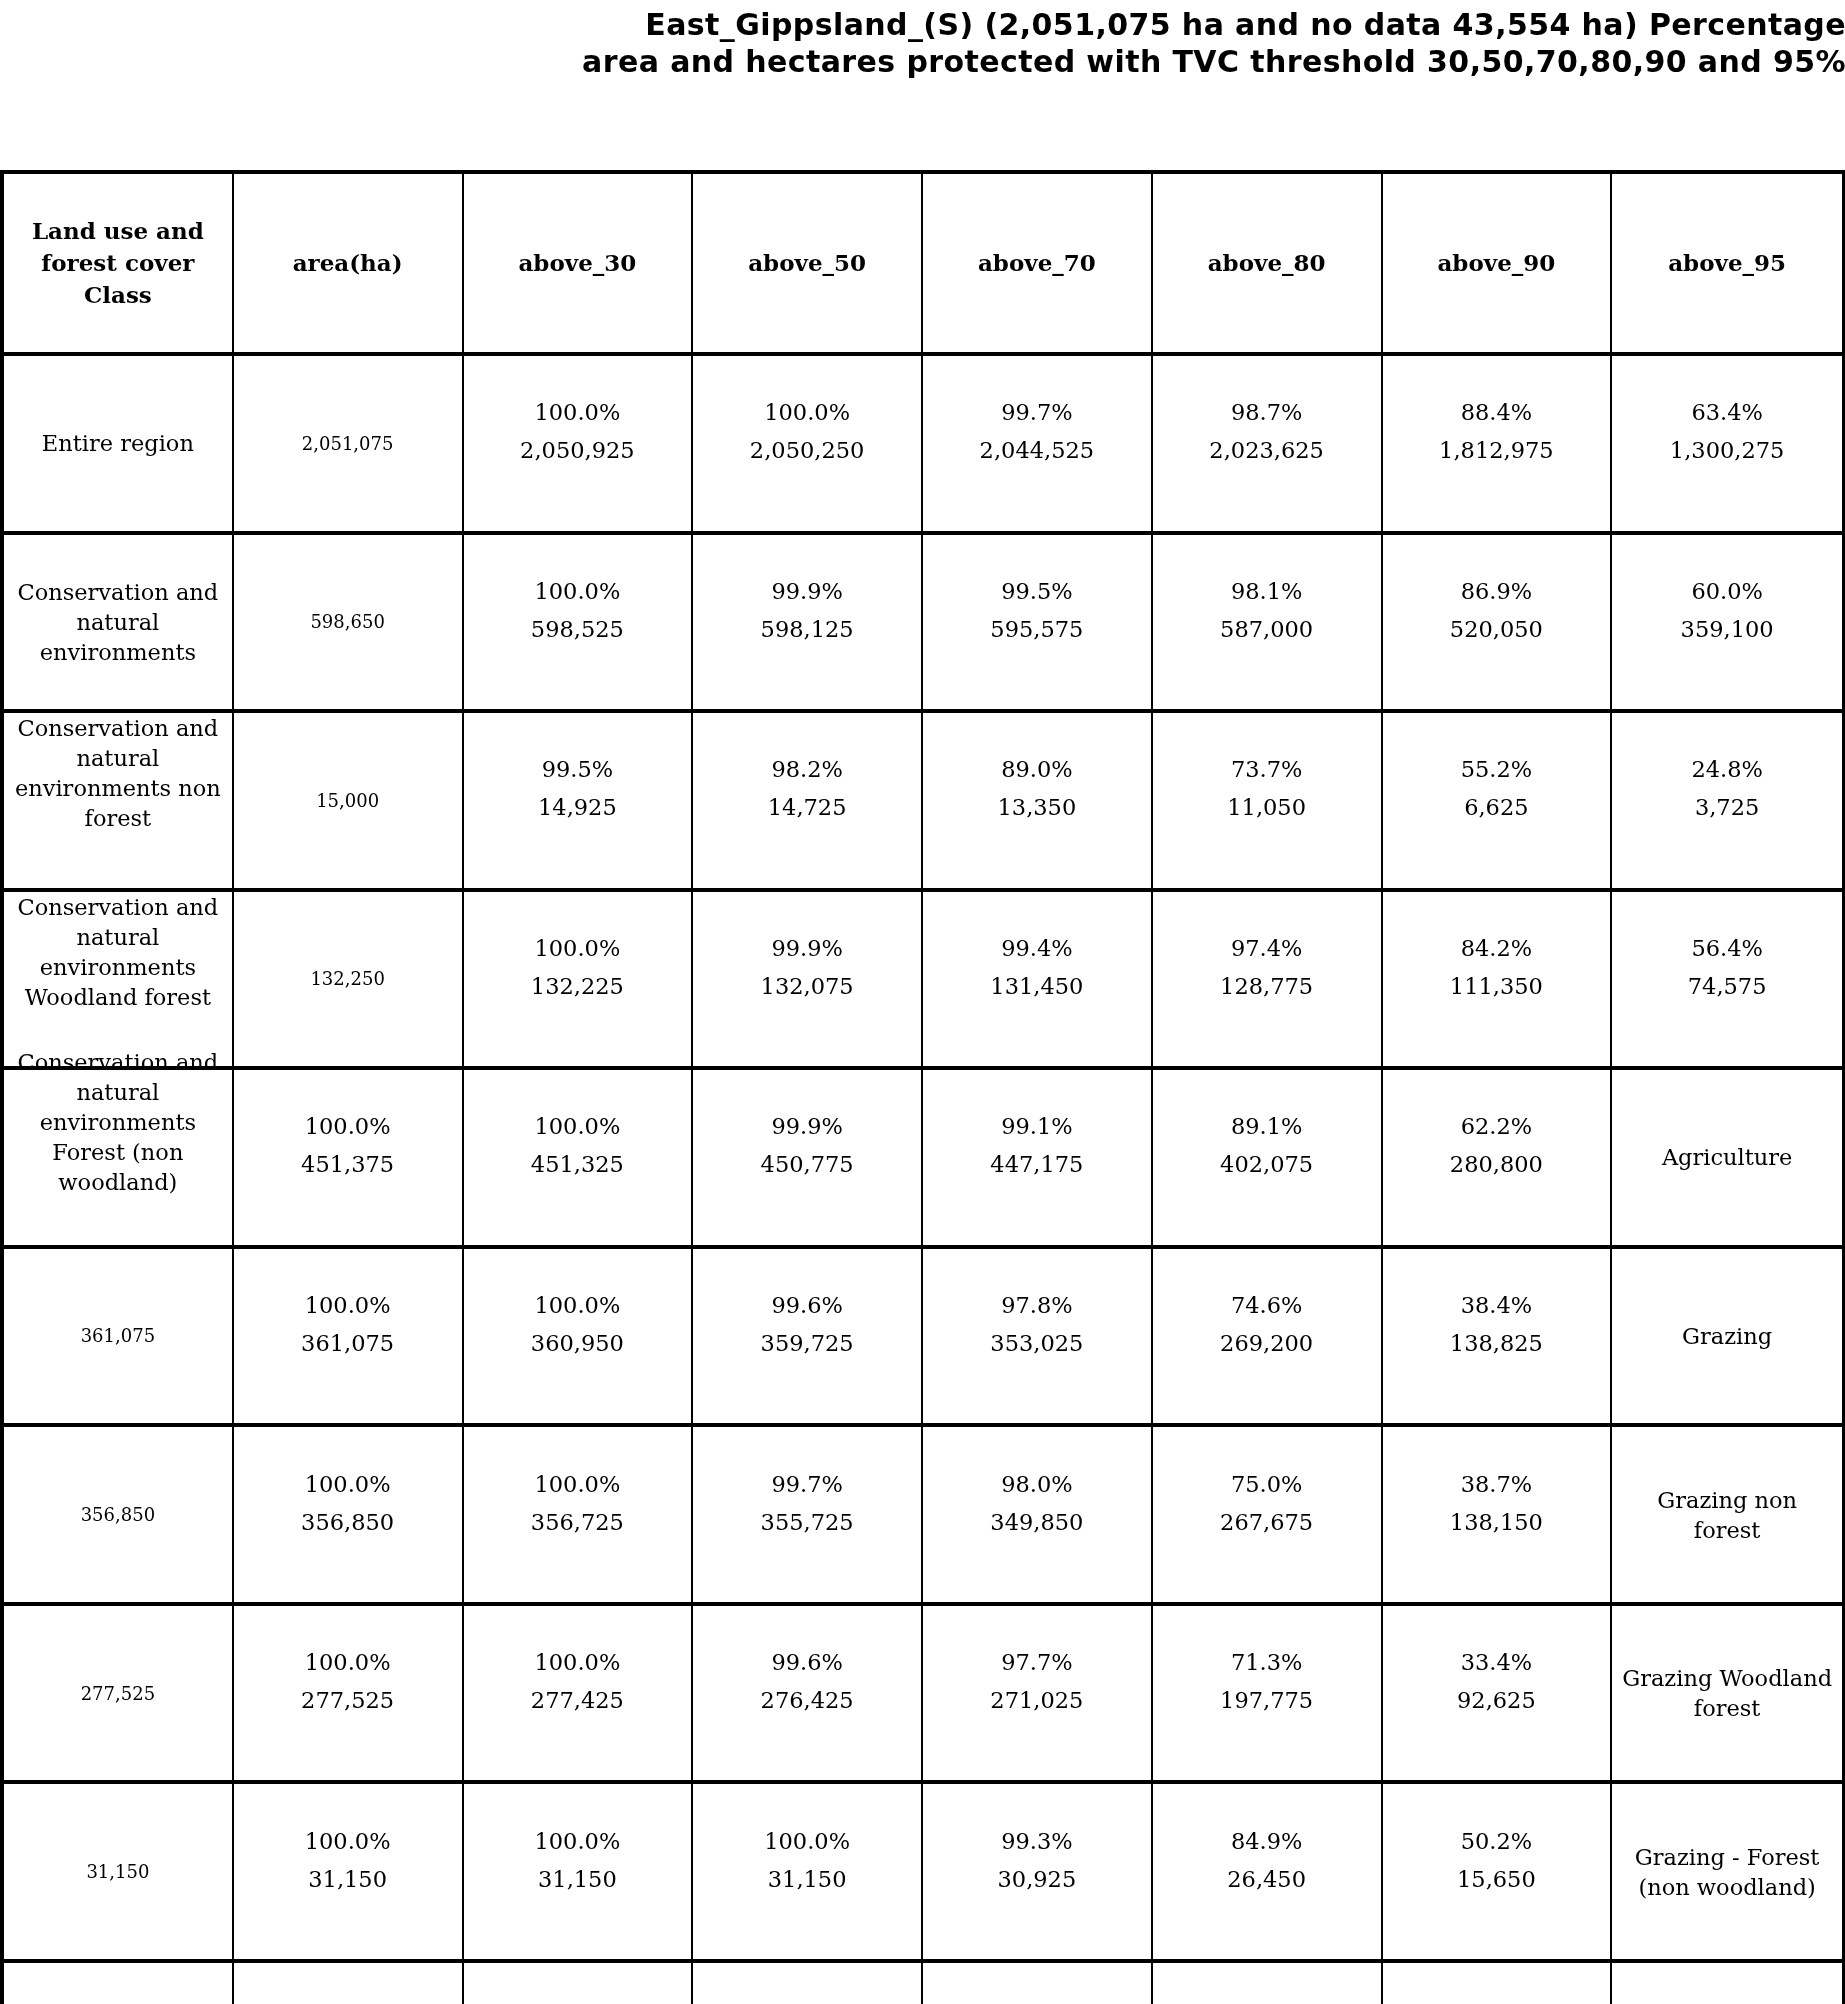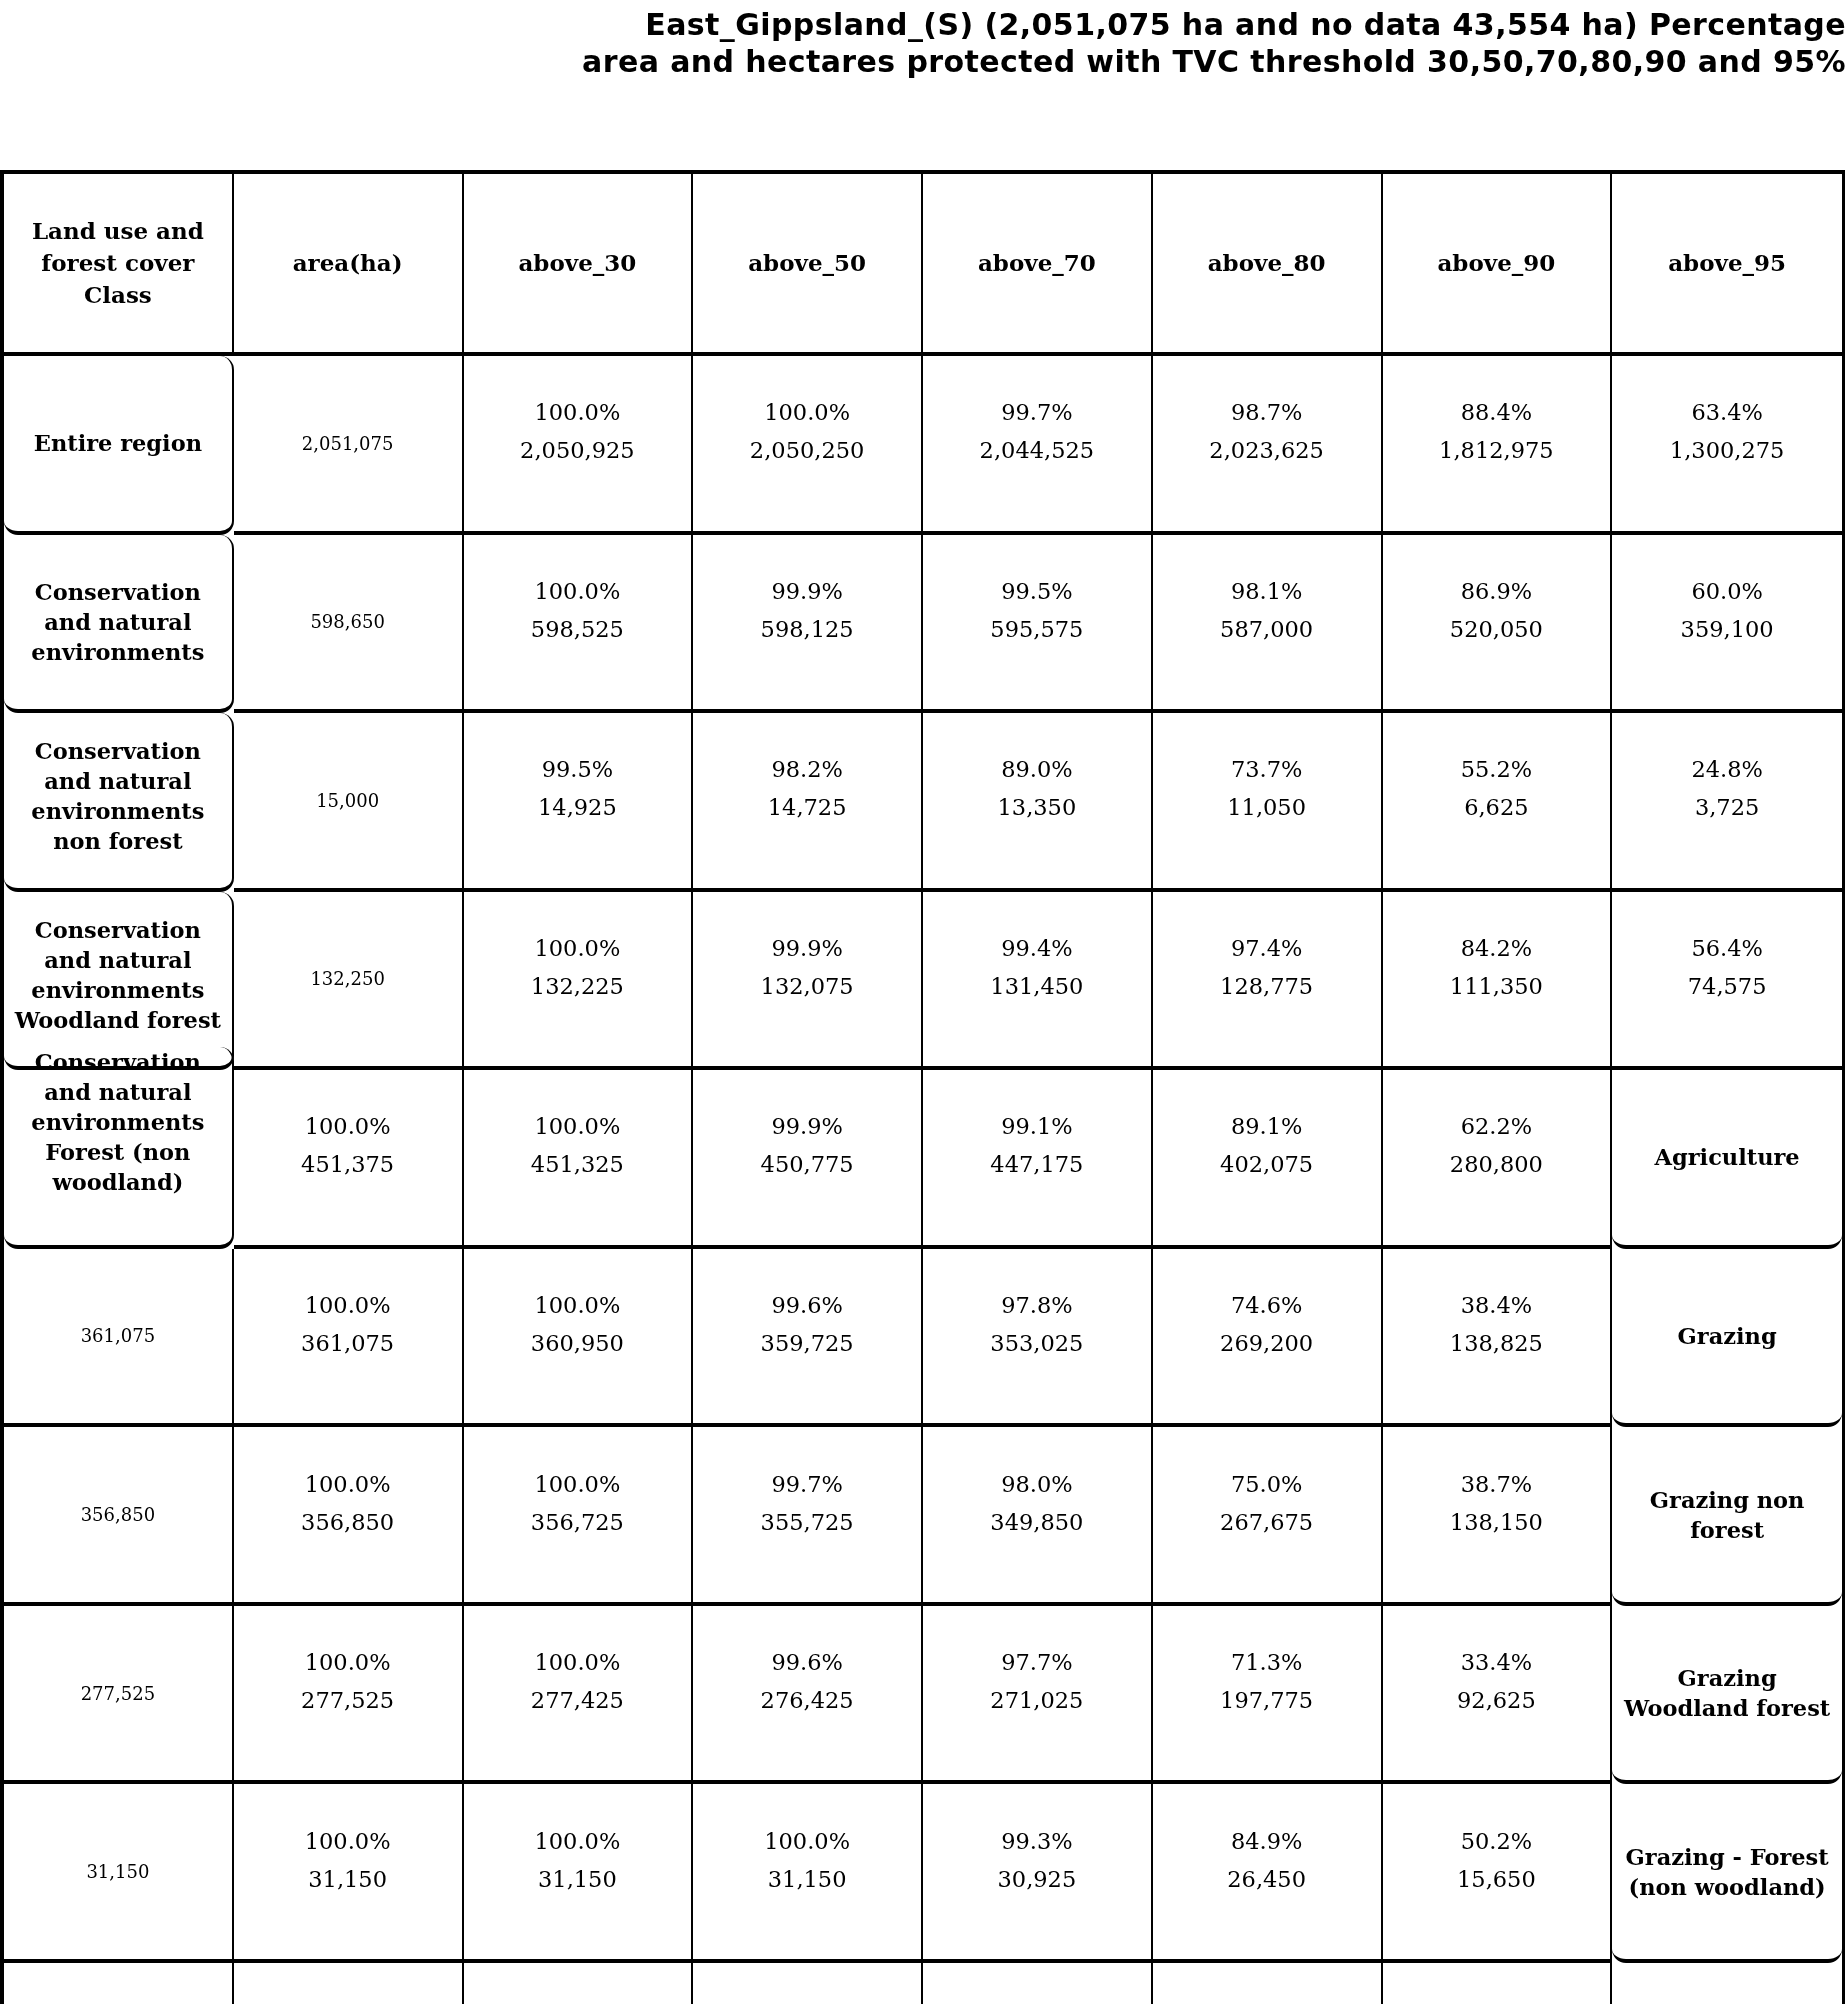--- a/index.html
+++ b/index.html
@@ -12,22 +12,22 @@
   
   #table-grid{position:absolute;left:0;top:170px;width:1846px;height:2154px;box-sizing:border-box;
               display:grid;grid-template-columns:repeat(8,1fr);grid-template-rows:182px repeat(11,1fr);
               border:4px solid #000;background:#fff;}
   .cell{box-sizing:border-box;border-right:2px solid #000;border-bottom:4.4px solid #000;
         display:flex;flex-direction:column;align-items:center;justify-content:center;
         text-align:center;overflow:visible;padding:0 8.8px;}
   #table-grid .cell:nth-child(8n){border-right:none;}
   #table-grid .cell:nth-child(n+89){border-bottom:none;}
   .cell.header{font-weight:bold;font-size:23px;line-height:32px;}
-  .cell.label{font-weight:bold;font-size:22.5px;line-height:30px;border-radius:14px;}
-  .cell.label-top{justify-content:flex-start;padding-top:23px;}
+  .cell.label{font-weight:normal;font-size:22.5px;line-height:30px;}
+  .cell.label-top{justify-content:flex-start;padding-top:0;}
   .cell.label-overflow{padding-top:0;margin-top:-23px;}
   .cell.num{font-size:18px;}
   .cell.data{padding-bottom:0;}
   .cell.data .pct{font-size:22.5px;margin-bottom:12px;}
   .cell.data .hect{font-size:22.5px;}
   .cell.data{justify-content:center;}
   .cell.data, .cell.num{padding-bottom:24px;}
   .cell.num{padding-bottom:0;}
 </style>
 </head>

